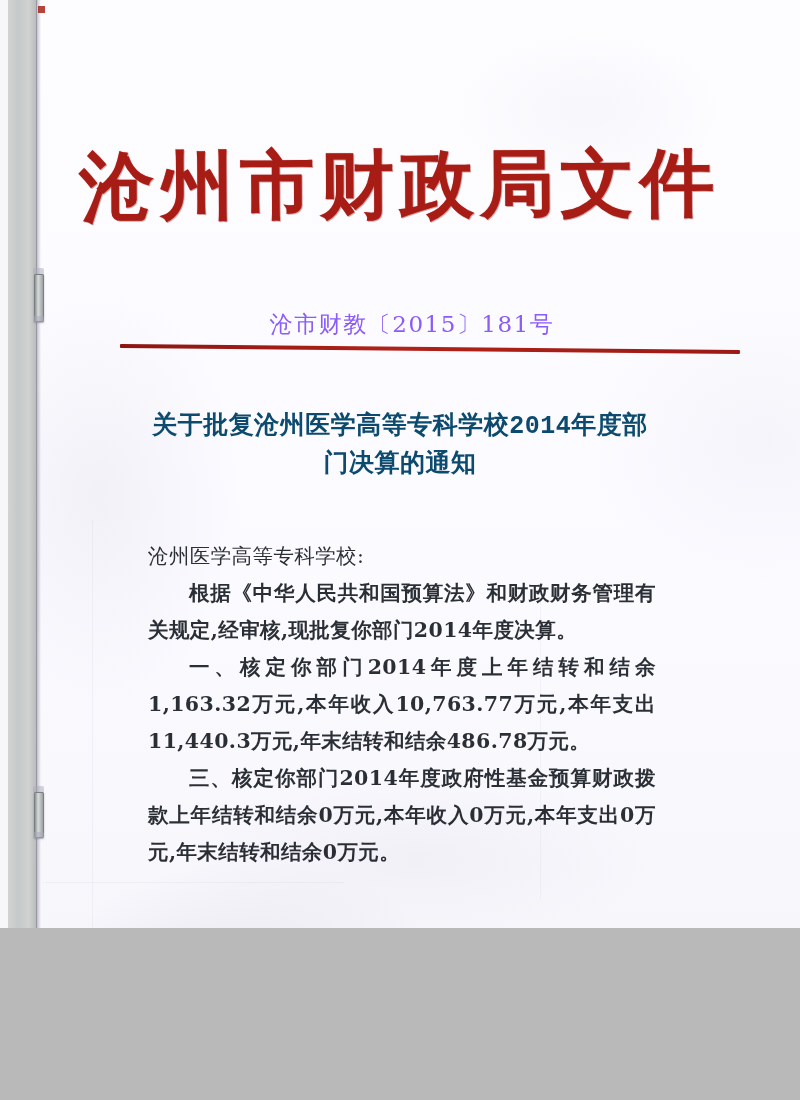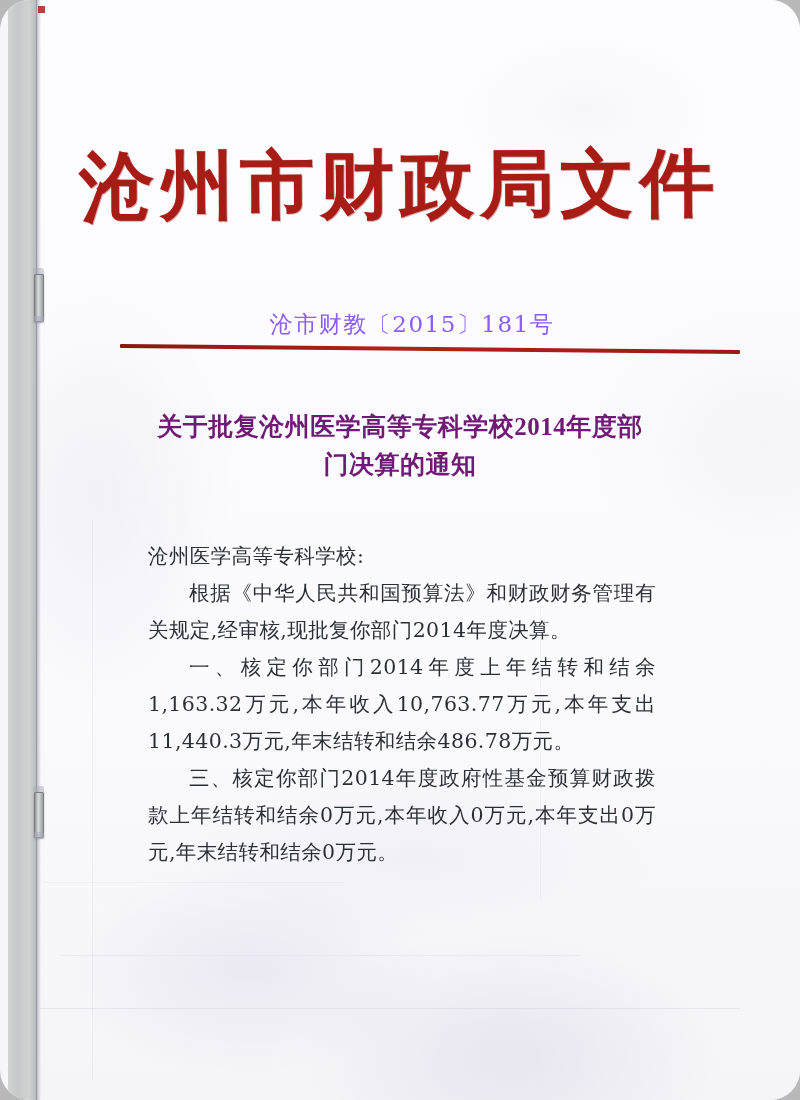--- a/index.html
+++ b/index.html
@@ -5,25 +5,24 @@
 <style>
   html, body {
     margin: 0;
     padding: 0;
     background: #b9b9b9;
   }
 
   #scan {
     position: relative;
     width: 800px;
-    height: 1100px;
+    height: 928px;
     overflow: hidden;
     background: #f7f6f9;
     font-family: "DejaVu Serif", "Liberation Serif", serif;
-    border-radius: 30px;
   }
 
   
   .paper-sheet {
     position: absolute;
     left: 36px;
     top: 0;
     width: 764px;
     height: 1100px;
     background:
@@ -146,46 +145,46 @@
     border-radius: 1px;
   }
 
   
   .subject {
     position: absolute;
     left: 150px;
     top: 408px;
     width: 500px;
     text-align: center;
-    font-family: Liberation Serif, serif;
+    font-family: Liberation Mono, monospace;
     font-weight: bold;
     font-size: 25px;
     line-height: 38px;
     letter-spacing: 0.5px;
-    color: #701a75;
+    color: #0c4a6e;
   }
 
   
   .body-copy {
     position: absolute;
     left: 148px;
     top: 518px;
     width: 508px;
     font-size: 20.5px;
     line-height: 37px;
     color: #1b1f26;
     letter-spacing: 0.4px;
     margin-top: 20px;
   }
   .body-copy p {
     margin: 0;
     text-align: justify;
     text-justify: inter-character;
   }
-  .body-copy p.indent { text-indent: 2em; }
+  .body-copy p.indent { text-indent: 2em; font-weight: bold; }
   .body-copy p.salutation { text-indent: 0; }
 
   .ink-fade { opacity: 0.93; }
 </style>
 </head>
 <body>
 
 <div id="scan">
 
   <div class="paper-sheet"></div>

